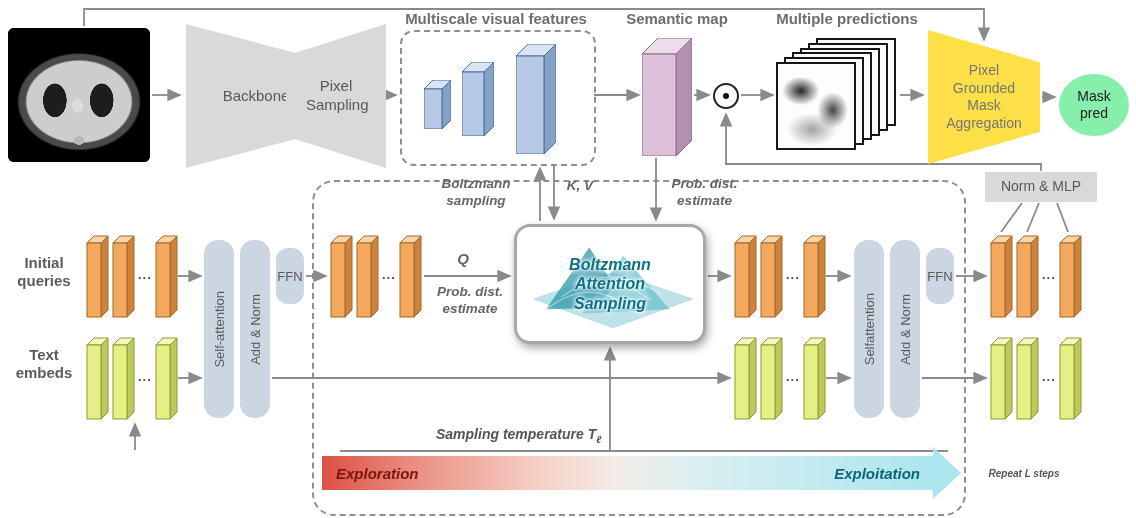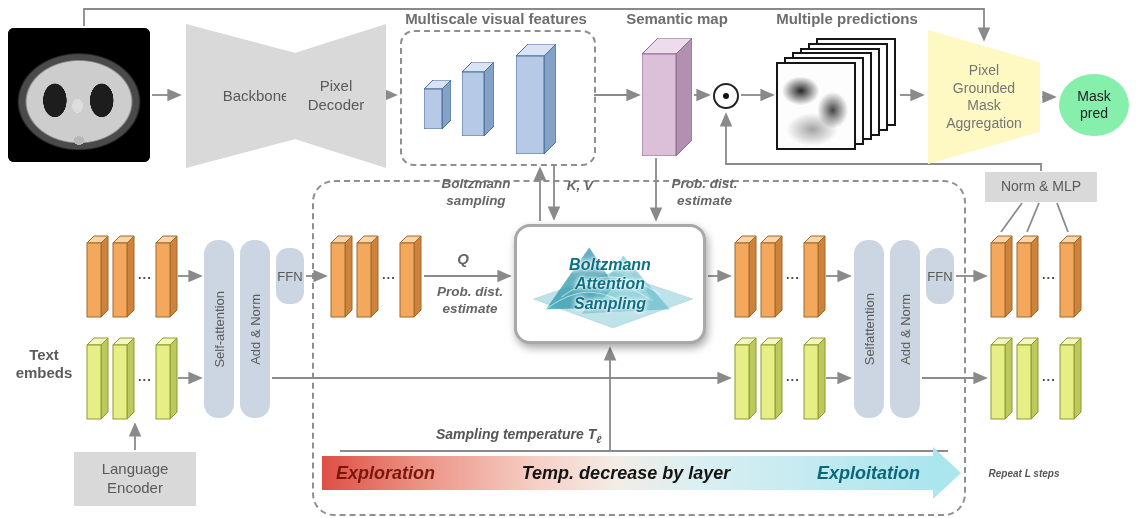--- a/index.html
+++ b/index.html
@@ -10,21 +10,21 @@
   
   .hdr { position:absolute; font-weight:bold; color:#6e6e6e; font-size:15px; text-align:center; line-height:1.15; }
   .lbl { position:absolute; font-style:italic; font-weight:bold; color:#666; font-size:13.5px; text-align:center; line-height:1.25; }
   .side-lbl { position:absolute; font-weight:bold; color:#5c5c5c; font-size:15px; text-align:center; line-height:1.2; }
 
   
   .trap { position:absolute; background:#d9d9d9; display:flex; align-items:center; justify-content:center;
           color:#595959; font-size:15px; text-align:center; line-height:1.25; }
   .trap.backbone { clip-path: polygon(0 0, 100% 22%, 100% 78%, 0 100%); padding-left: 20px; }
   .trap.decoder  { clip-path: polygon(0 22%, 100% 0, 100% 100%, 0 78%); }
-  .trap.pgma { background:#fef9c3; color:#757575; font-size:14px;
+  .trap.pgma { background:#fde047; color:#757575; font-size:14px;
                clip-path: polygon(0 0, 100% 24%, 100% 76%, 0 100%); }
 
   .gray-box { position:absolute; background:#d9d9d9; border-radius:0; display:flex; align-items:center;
               justify-content:center; color:#595959; font-size:15px; text-align:center; line-height:1.25; }
 
   
   .vbox { position:absolute; background:#ccd6e2; border-radius:14px; display:flex; align-items:center;
           justify-content:center; color:#5a5a5a; font-size:13px; }
   .vbox span { writing-mode: vertical-rl; transform: rotate(180deg); white-space:nowrap; }
   .hbox { position:absolute; background:#ccd6e2; border-radius:12px; display:flex; align-items:center;
@@ -79,21 +79,21 @@
            border:3px solid #a8a8a8; border-radius:16px; box-shadow:2px 4px 9px rgba(0,0,0,.35); box-sizing:border-box; }
   .boltz-surface { position:absolute; left:8px; top:8px; width:176px; height:98px; }
   .boltz-text { position:absolute; inset:0; display:flex; align-items:center; justify-content:center;
                 text-align:center; font-size:16px; font-weight:bold; font-style:italic; color:#0d7186;
                 text-shadow:0 0 2px #fff, 0 0 4px #fff, 0 0 6px #fff; padding:6px 40px; line-height:1.2; }
 
   
   .temp-arrow { position:absolute; left:322px; top:456px; width:612px; height:34px;
     background:linear-gradient(90deg,#dd4f44 0%,#ea8f80 15%,#f6cfc5 35%,#f3ece6 48%,#d9eff2 62%,#abe5ee 100%);
     display:flex; align-items:center; justify-content:space-between; padding:0 14px; box-sizing:border-box; }
-  .temp-arrow span { font-style:italic; font-weight:bold; font-size:18px; white-space:nowrap; }
+  .temp-arrow span { font-style:italic; font-weight:bold; font-size:15px; white-space:nowrap; }
   .t-exp { color:#7d150c; }  .t-mid { color:#141414; }  .t-expl { color:#0d6678; }
   .temp-head { position:absolute; left:933px; top:447px; width:0; height:0;
                border-left:28px solid #abe5ee; border-top:26px solid transparent; border-bottom:26px solid transparent; }
 
   .sub { font-size:10px; vertical-align:sub; }
   .wires { position:absolute; left:0; top:0; width:1136px; height:518px; }
 </style>
 </head>
 <body>
 
@@ -156,21 +156,21 @@
   </svg>
 
   <div class="ct">
     <div class="ct-body"></div>
   </div>
 
   <div class="trap backbone" style="left:186px;top:24px;width:100px;height:144px">
     <span>Backbone</span>
   </div>
   <div class="trap decoder" style="left:286px;top:24px;width:100px;height:144px">
-    <span style="width:60px">Pixel Decoder</span>
+    <span style="width:60px">Pixel Sampling</span>
   </div>
 
   <div class="hdr" style="left:398px;top:10px;width:196px">Multiscale visual features</div>
   <svg class="abs" style="left:424px;top:80px" width="27" height="49">
     <polygon points="0,9 9,0 27,0 18,9" fill="#d8e3f4" stroke="#4c6f9b"></polygon>
     <polygon points="18,9 27,0 27,40 18,49" fill="#84a1c6" stroke="#4c6f9b"></polygon>
     <rect x="0" y="9" width="18" height="40" fill="#b6c9e6" stroke="#4c6f9b"></rect>
   </svg>
   <svg class="abs" style="left:462px;top:62px" width="32" height="74">
     <polygon points="0,10 10,0 32,0 22,10" fill="#d8e3f4" stroke="#4c6f9b"></polygon>
@@ -207,20 +207,21 @@
   </div>
 
   <div class="mask-pred">
     <span style="width:44px">Mask pred</span>
   </div>
 
   <div class="gray-box" style="left:985px;top:172px;width:112px;height:30px;font-size:14px">
     <span>Norm &amp; MLP</span>
   </div>
 
+  <div class="side-lbl" style="left:6px;top:254px;width:76px">Initial queries</div>
   <div class="side-lbl" style="left:6px;top:346px;width:76px">Text embeds</div>
 
   <div class="bars" style="left:86px;top:234px">
     <svg class="bar" viewBox="0 0 23 84">
         <use href="#bo"></use>
       </svg>
     <svg class="bar" viewBox="0 0 23 84">
         <use href="#bo"></use>
       </svg>
     <span class="dots">...</span>
@@ -337,22 +338,18 @@
   <div class="lbl" style="left:662px;top:176px;width:85px">Prob. dist. estimate</div>
   <div class="lbl" style="left:452px;top:250px;width:22px;font-size:15px">Q</div>
   <div class="lbl" style="left:420px;top:284px;width:100px">Prob. dist. estimate</div>
   <div class="lbl" style="left:436px;top:426px;width:200px;font-size:14px;color:#555;text-align:left">
     <span>Sampling temperature T</span><span class="sub">ℓ</span>
   </div>
   <div class="lbl" style="left:966px;top:468px;width:116px;font-size:10px;color:#555">Repeat L steps</div>
 
   <div class="temp-arrow">
     <span class="t-exp">Exploration</span>
-    <span class="t-mid">Temp. decrease by layer</span>
     <span class="t-expl">Exploitation</span>
   </div>
   <div class="temp-head"></div>
 
-  <div class="gray-box" style="left:74px;top:452px;width:122px;height:54px">
-    <span style="width:80px">Language Encoder</span>
-  </div>
 
 </div>
 
 </body></html>

